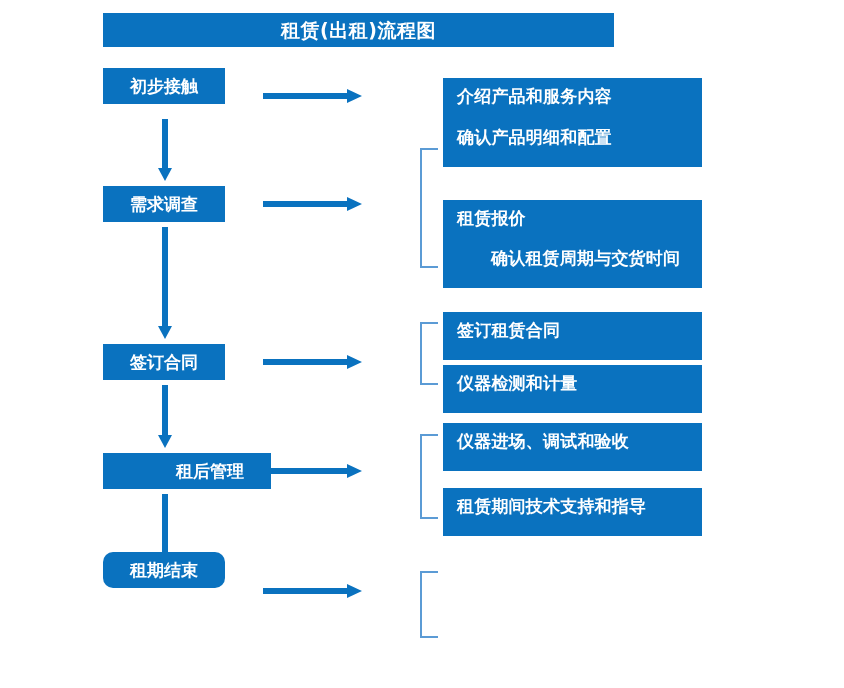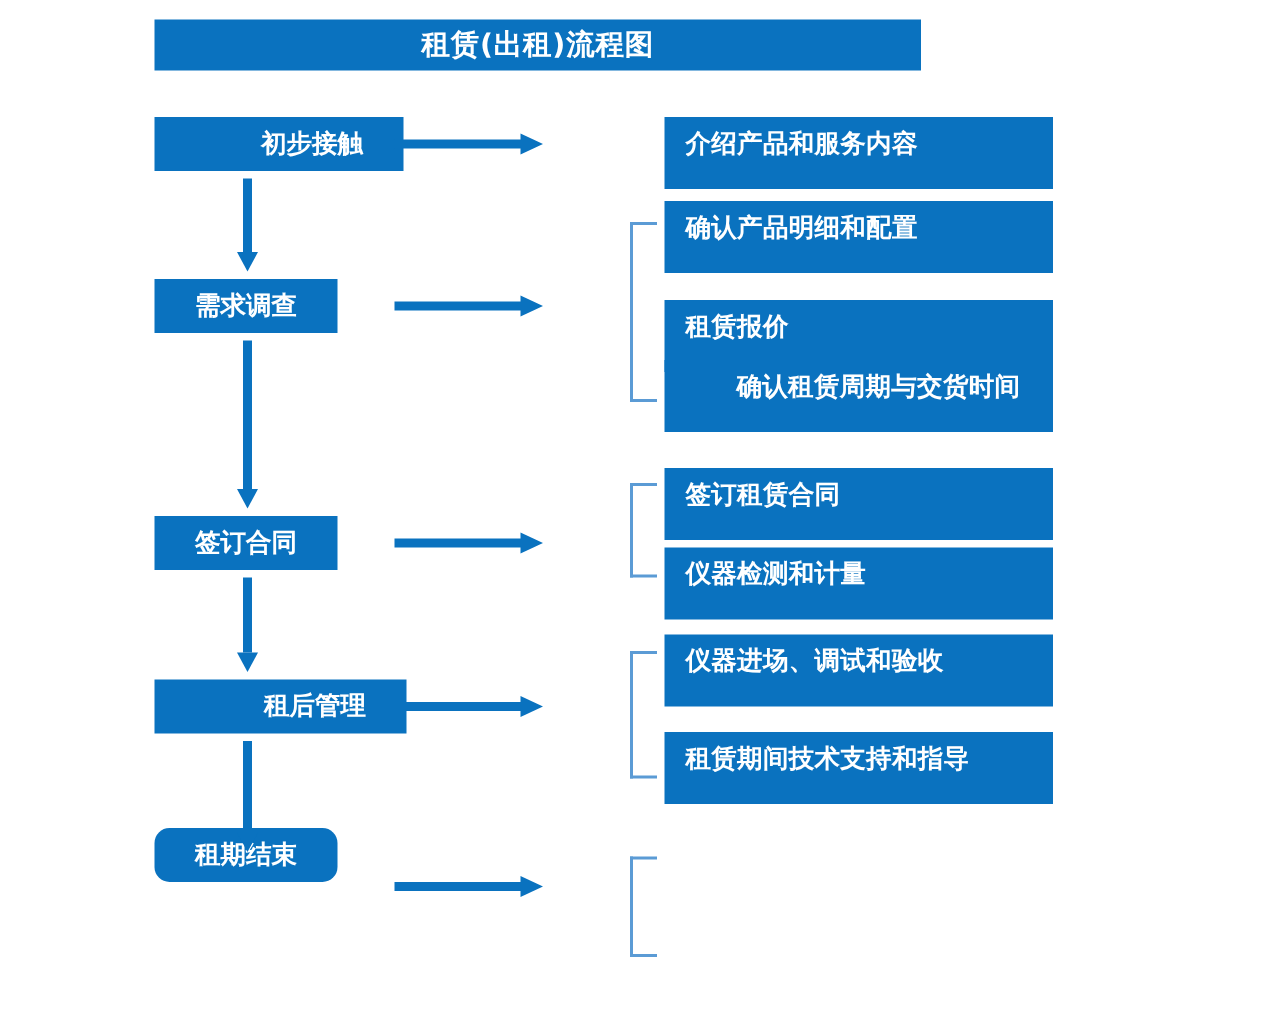--- a/index.html
+++ b/index.html
@@ -132,21 +132,21 @@
     box-sizing: border-box;
   }
 </style>
 </head>
 <body>
 
 <div id="canvas">
 
   <div class="title-bar">租赁(出租)流程图</div>
 
-  <div class="stage-box" style="top:78px;padding-left:44px;">初步接触</div>
+  <div class="stage-box" style="top:68px;">初步接触</div>
 
   <div class="stage-box" style="top:186px;">需求调查</div>
 
   <div class="stage-box" style="top:344px;">签订合同</div>
 
   <div class="stage-box" style="top:453px;padding-left:46px;">租后管理</div>
 
   <div class="stage-box" style="top:552px;border-radius:10px;">租期结束</div>
 
   <div class="v-arrow" style="top:119px; height:62px;">
@@ -190,21 +190,21 @@
       <div class="head"></div>
   </div>
 
   <div class="bracket" style="top:148px; height:120px;"></div>
   <div class="bracket" style="top:322px; height:63px;"></div>
   <div class="bracket" style="top:434px; height:85px;"></div>
   <div class="bracket" style="top:571px; height:67px;"></div>
 
   <div class="detail-box" style="top:78px;">介绍产品和服务内容</div>
 
-  <div class="detail-box" style="top:134px;">确认产品明细和配置</div>
+  <div class="detail-box" style="top:119px;">确认产品明细和配置</div>
 
   <div class="detail-box" style="top:200px;">租赁报价</div>
 
   <div class="detail-box" style="top:240px;padding-left:48px;">确认租赁周期与交货时间</div>
 
   <div class="detail-box" style="top:312px;">签订租赁合同</div>
 
   <div class="detail-box" style="top:365px;">仪器检测和计量</div>
 
   <div class="detail-box" style="top:423px;">仪器进场、调试和验收</div>

